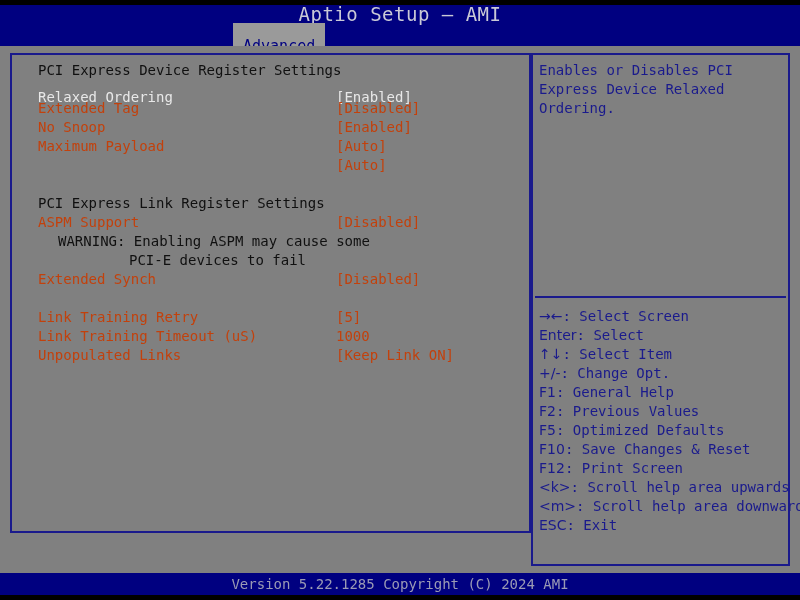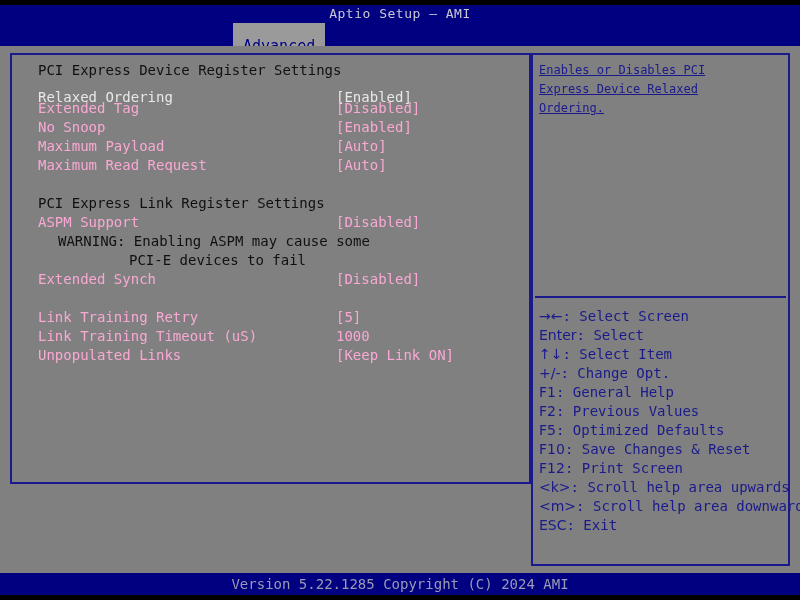--- a/index.html
+++ b/index.html
@@ -28,21 +28,21 @@
     height: 41px;
     background: #000080;
   }
   .header-title {
     position: absolute;
     left: 0;
     top: 5px;
     width: 800px;
     text-align: center;
     color: #c9c9d6;
-    font-size: 13px;
+    font-size: 19px;
     line-height: 18px;
     letter-spacing: 0.5px;
     white-space: pre;
   }
   .tab-strip {
     position: absolute;
     left: 0;
     top: 23px;
     width: 800px;
     height: 23px;
@@ -70,21 +70,21 @@
   
   .panel {
     position: absolute;
     border: 2px solid #1a1a8c;
     box-sizing: border-box;
   }
   #left-panel {
     left: 10px;
     top: 53px;
     width: 521px;
-    height: 431px;
+    height: 480px;
   }
   #right-panel {
     left: 531px;
     top: 53px;
     width: 259px;
     height: 513px;
   }
   
   .items {
     position: absolute;
@@ -117,41 +117,40 @@
     color: #101010;
     left: 12px;
     margin-left: 20px;
   }
   .row.note.indent .label {
     left: 83px;
     text-align: center;
   }
   .row.item .label,
   .row.item .value {
-    color: #f9a8d4;
+    color: #c2410c;
   }
   .row.item.selected .label,
   .row.item.selected .value {
     color: #e8e8e8;
     margin-top: 8px;
   }
   .row.spacer {
     height: 19px;
   }
   
   .help-text {
     position: absolute;
     left: 6px;
     top: 6px;
     width: 244px;
     color: #1a1a8c;
-    font-size: 12px;
+    font-size: 14px;
     line-height: 19px;
     white-space: pre-wrap;
-    text-decoration: underline;
   }
   .help-line {
     white-space: pre;
   }
   .help-divider {
     position: absolute;
     left: 2px;
     top: 241px;
     width: 251px;
     height: 2px;
@@ -207,21 +206,21 @@
 
   <div class="body-area"></div>
 
   <div class="panel" id="left-panel">
     <div class="items" id="items-container">
         <div class="row section"><span class="label">PCI Express Device Register Settings</span></div>
         <div class="row item selected"><span class="label">Relaxed Ordering</span><span class="value">[Enabled]</span></div>
         <div class="row item"><span class="label">Extended Tag</span><span class="value">[Disabled]</span></div>
         <div class="row item"><span class="label">No Snoop</span><span class="value">[Enabled]</span></div>
         <div class="row item"><span class="label">Maximum Payload</span><span class="value">[Auto]</span></div>
-        <div class="row item"><span class="label">Maximum Read Request</span><span class="value">[Auto]</span></div>
+        <div class="row item"><span class="value">[Auto]</span></div>
         <div class="row spacer"></div>
         <div class="row section"><span class="label">PCI Express Link Register Settings</span></div>
         <div class="row item"><span class="label">ASPM Support</span><span class="value">[Disabled]</span></div>
         <div class="row note"><span class="label">WARNING: Enabling ASPM may cause some</span></div>
         <div class="row note indent"><span class="label">PCI-E devices to fail</span></div>
         <div class="row item"><span class="label">Extended Synch</span><span class="value">[Disabled]</span></div>
         <div class="row spacer"></div>
         <div class="row item"><span class="label">Link Training Retry</span><span class="value">[5]</span></div>
         <div class="row item"><span class="label">Link Training Timeout (uS)</span><span class="value">1000</span></div>
         <div class="row item"><span class="label">Unpopulated Links</span><span class="value">[Keep Link ON]</span></div>

